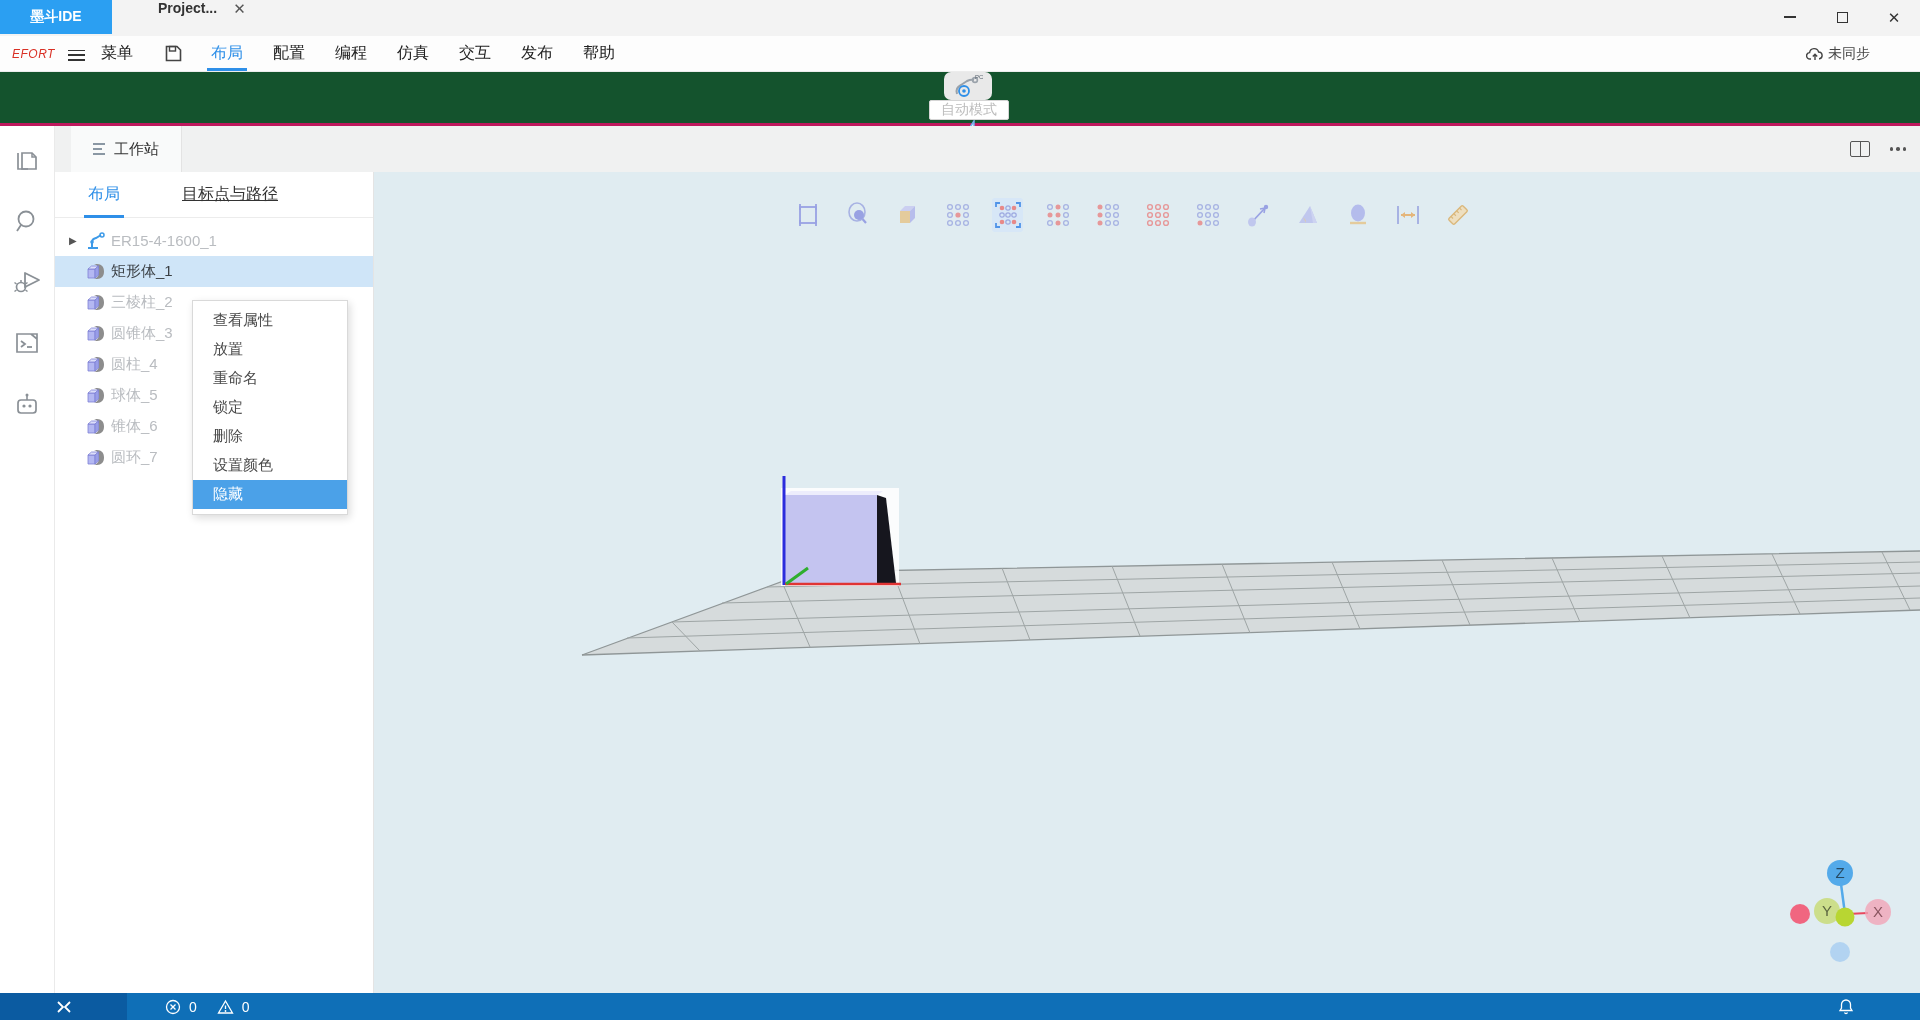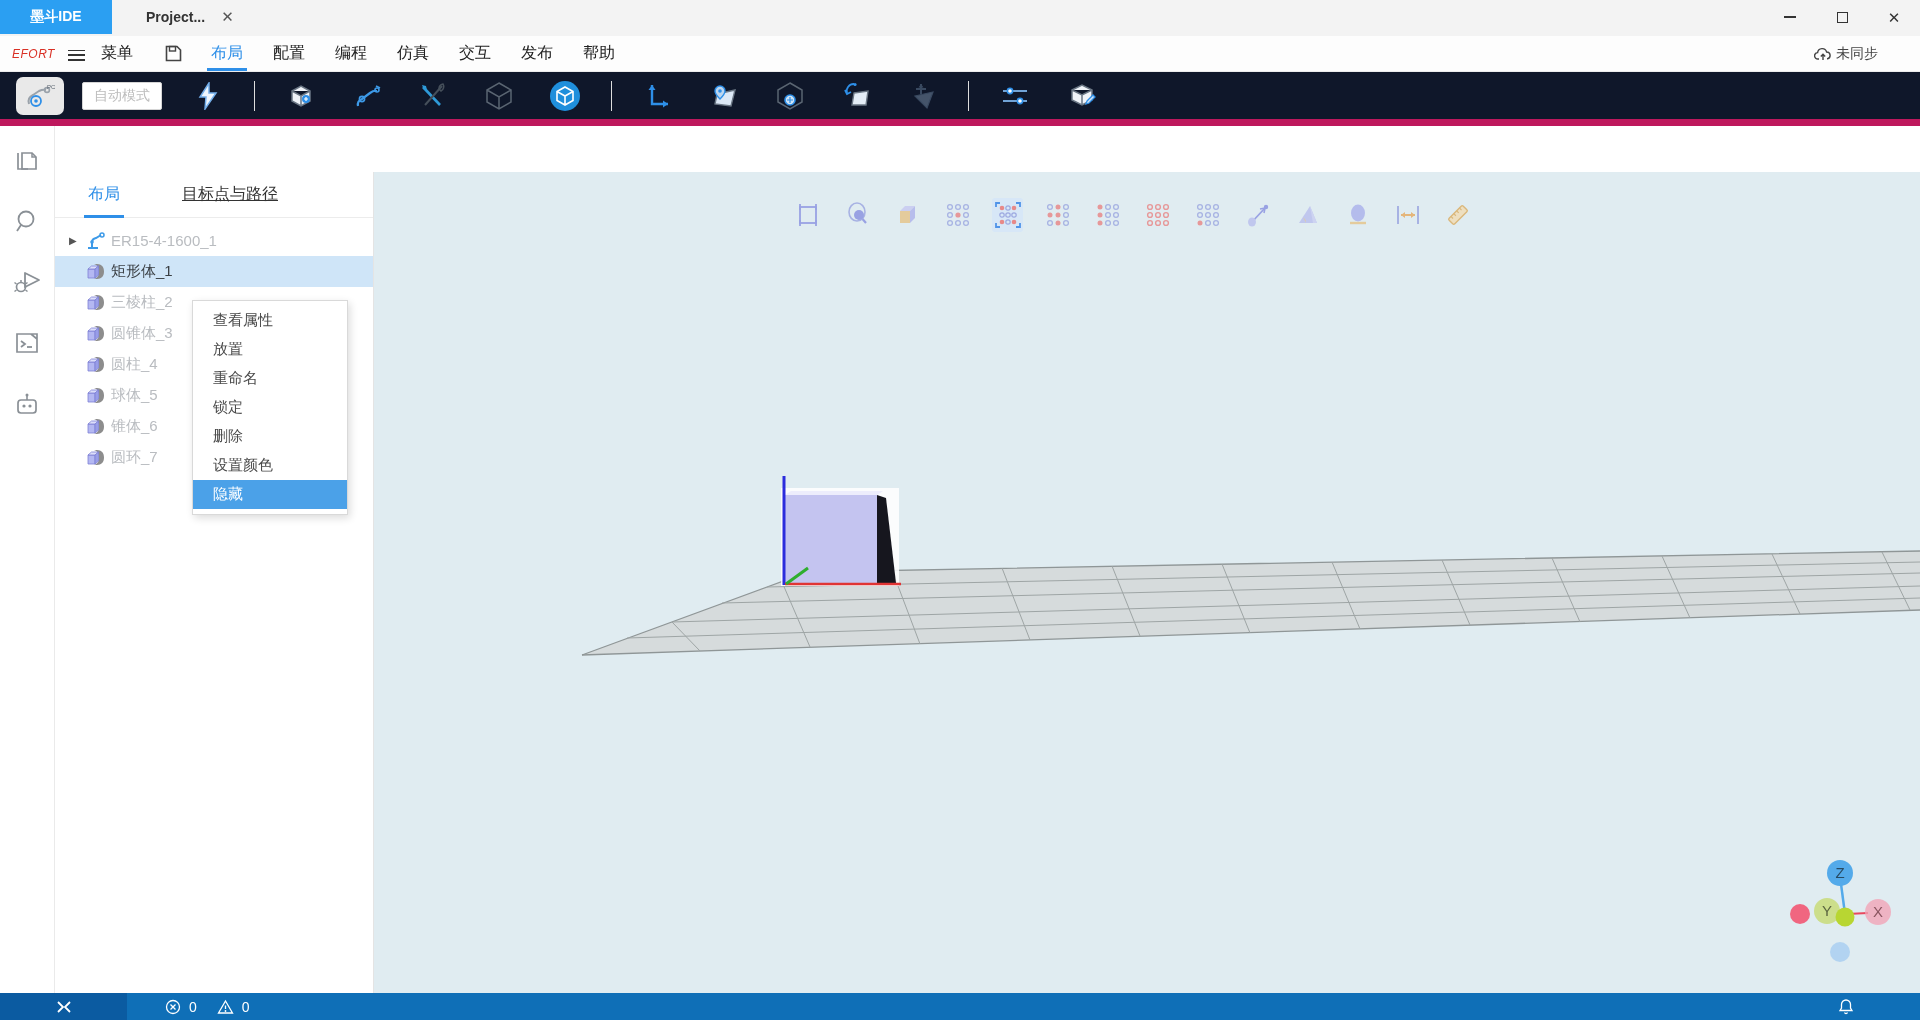--- a/index.html
+++ b/index.html
@@ -4,22 +4,22 @@
 <style>
   * { margin:0; padding:0; box-sizing:border-box; }
   html,body { width:1920px; height:1020px; overflow:hidden;
     font-family:"Liberation Sans","DejaVu Sans",sans-serif; }
   .app { position:relative; width:1920px; height:1020px; background:#fff; }
 
   
   .titlebar { position:absolute; left:0; top:0; width:1920px; height:36px; background:#f3f3f3;font-weight:bold; }
   .app-tab { position:absolute; left:0; top:0; width:112px; height:34px; background:#2b9ff2;
     color:#fff; font-size:14px; display:flex; align-items:center; justify-content:center; }
-  .doc-tab { position:absolute; left:132px; top:0; height:34px; padding:0 14px; display:flex;
-    align-items:center; gap:16px; font-size:14px; color:#333; background:#f3f3f3; }
+  .doc-tab { position:absolute; left:144px; top:0; height:34px; padding:0 14px; display:flex;
+    gap:16px; font-size:14px; color:#333; background:#f3f3f3; }
   .doc-close { color:#555; font-size:15px; cursor:default; }
   .win-controls { position:absolute; right:0; top:0; height:34px; display:flex; }
   .win-btn { width:52px; height:34px; display:flex; align-items:center; justify-content:center; color:#333; }
   .min-glyph { width:12px; height:1.5px; background:#333; display:block; }
   .max-glyph { width:11px; height:11px; border:1.5px solid #333; display:block; }
   .close-glyph { font-size:15px; line-height:1; }
 
   
   .menubar { position:absolute; left:0; top:36px; width:1920px; height:36px; background:#fdfdfd;
     border-bottom:1px solid #ececec; display:flex; align-items:center; }
@@ -27,26 +27,26 @@
     color:#d93025; letter-spacing:.5px; }
   .menu-trigger { display:flex; align-items:flex-end; gap:16px; margin-left:12px; font-size:16px; color:#222; }
   .hamburger { display:inline-block; width:17px; }
   .hamburger span { display:block; height:1.8px; background:#333; margin:3px 0; }
   .save-btn { margin-left:28px; }
   .menu-items { display:flex; margin-left:24px; gap:26px; }
   .menu-item { font-size:16px; color:#222; padding:6px 2px; position:relative; cursor:default; }
   .menu-item.active { color:#2e8fe8; }
   .menu-item.active::after { content:""; position:absolute; left:-2px; right:-2px; bottom:-1px;
     height:3px; background:#2e8fe8; }
-  .sync { position:absolute; right:42px; top:0; height:36px; display:flex; align-items:center;
+  .sync { position:absolute; right:50px; top:0; height:36px; display:flex; align-items:center;
     gap:4px; font-size:14px; color:#444; }
 
   
-  .toolbar { position:absolute; left:0; top:72px; width:1920px; height:54px; background:#0f172a;
-    border-bottom:7px solid #be185d; display:flex; align-items:center; }
+  .toolbar { position:absolute; left:0; top:72px; width:1920px; height:54px; background:#14532d;
+    border-bottom:3px solid #be185d; display:flex; align-items:center;flex-direction:column; }
   .tb-active-bg { margin-left:16px; width:48px; height:38px; background:#e9e9e9; border-radius:7px;
     display:flex; align-items:center; justify-content:center; }
   .auto-mode { margin-left:18px; width:80px; height:28px; border:1px solid #d5d5d5; border-radius:2px;
     color:#bdbdbd; font-size:14px; display:flex; align-items:center; justify-content:center; background:#fff; }
   .tb-icon { width:40px; height:40px; display:flex; align-items:center; justify-content:center; margin-left:26px; }
   .tb-divider { width:1px; height:30px; background:#ddd; margin-left:26px; }
   .tb-icon.disabled { opacity:.38; }
 
   
   .left-rail { position:absolute; left:0; top:126px; width:55px; height:867px; background:#fff;
@@ -305,20 +305,38 @@
       <svg width="26" height="26" viewBox="0 0 26 26">
           <rect x="4" y="9" width="18" height="13" rx="3" fill="none" stroke="#8a9096" stroke-width="1.7"></rect>
           <circle cx="10" cy="15" r="1.6" fill="#8a9096"></circle>
           <circle cx="16" cy="15" r="1.6" fill="#8a9096"></circle>
           <path d="M13 9 V5" stroke="#8a9096" stroke-width="1.6"></path>
           <circle cx="13" cy="4" r="1.5" fill="#8a9096"></circle>
         </svg>
     </div>
   </div>
 
+  <div class="ws-bar">
+    <div class="ws-tab">
+      <span class="ws-list-icon">
+          <span></span>
+          <span></span>
+          <span></span>
+        </span>
+      <span>工作站</span>
+    </div>
+    <div class="ws-right">
+      <span class="split-icon"></span>
+      <span class="dots-icon">
+          <i></i>
+          <i></i>
+          <i></i>
+        </span>
+    </div>
+  </div>
 
   <div class="sidebar">
     <div class="side-tabs">
       <span class="side-tab active">布局</span>
       <span class="side-tab">目标点与路径</span>
     </div>
     <div class="tree">
 
       <div class="tree-row">
         <span class="caret">▶</span>

